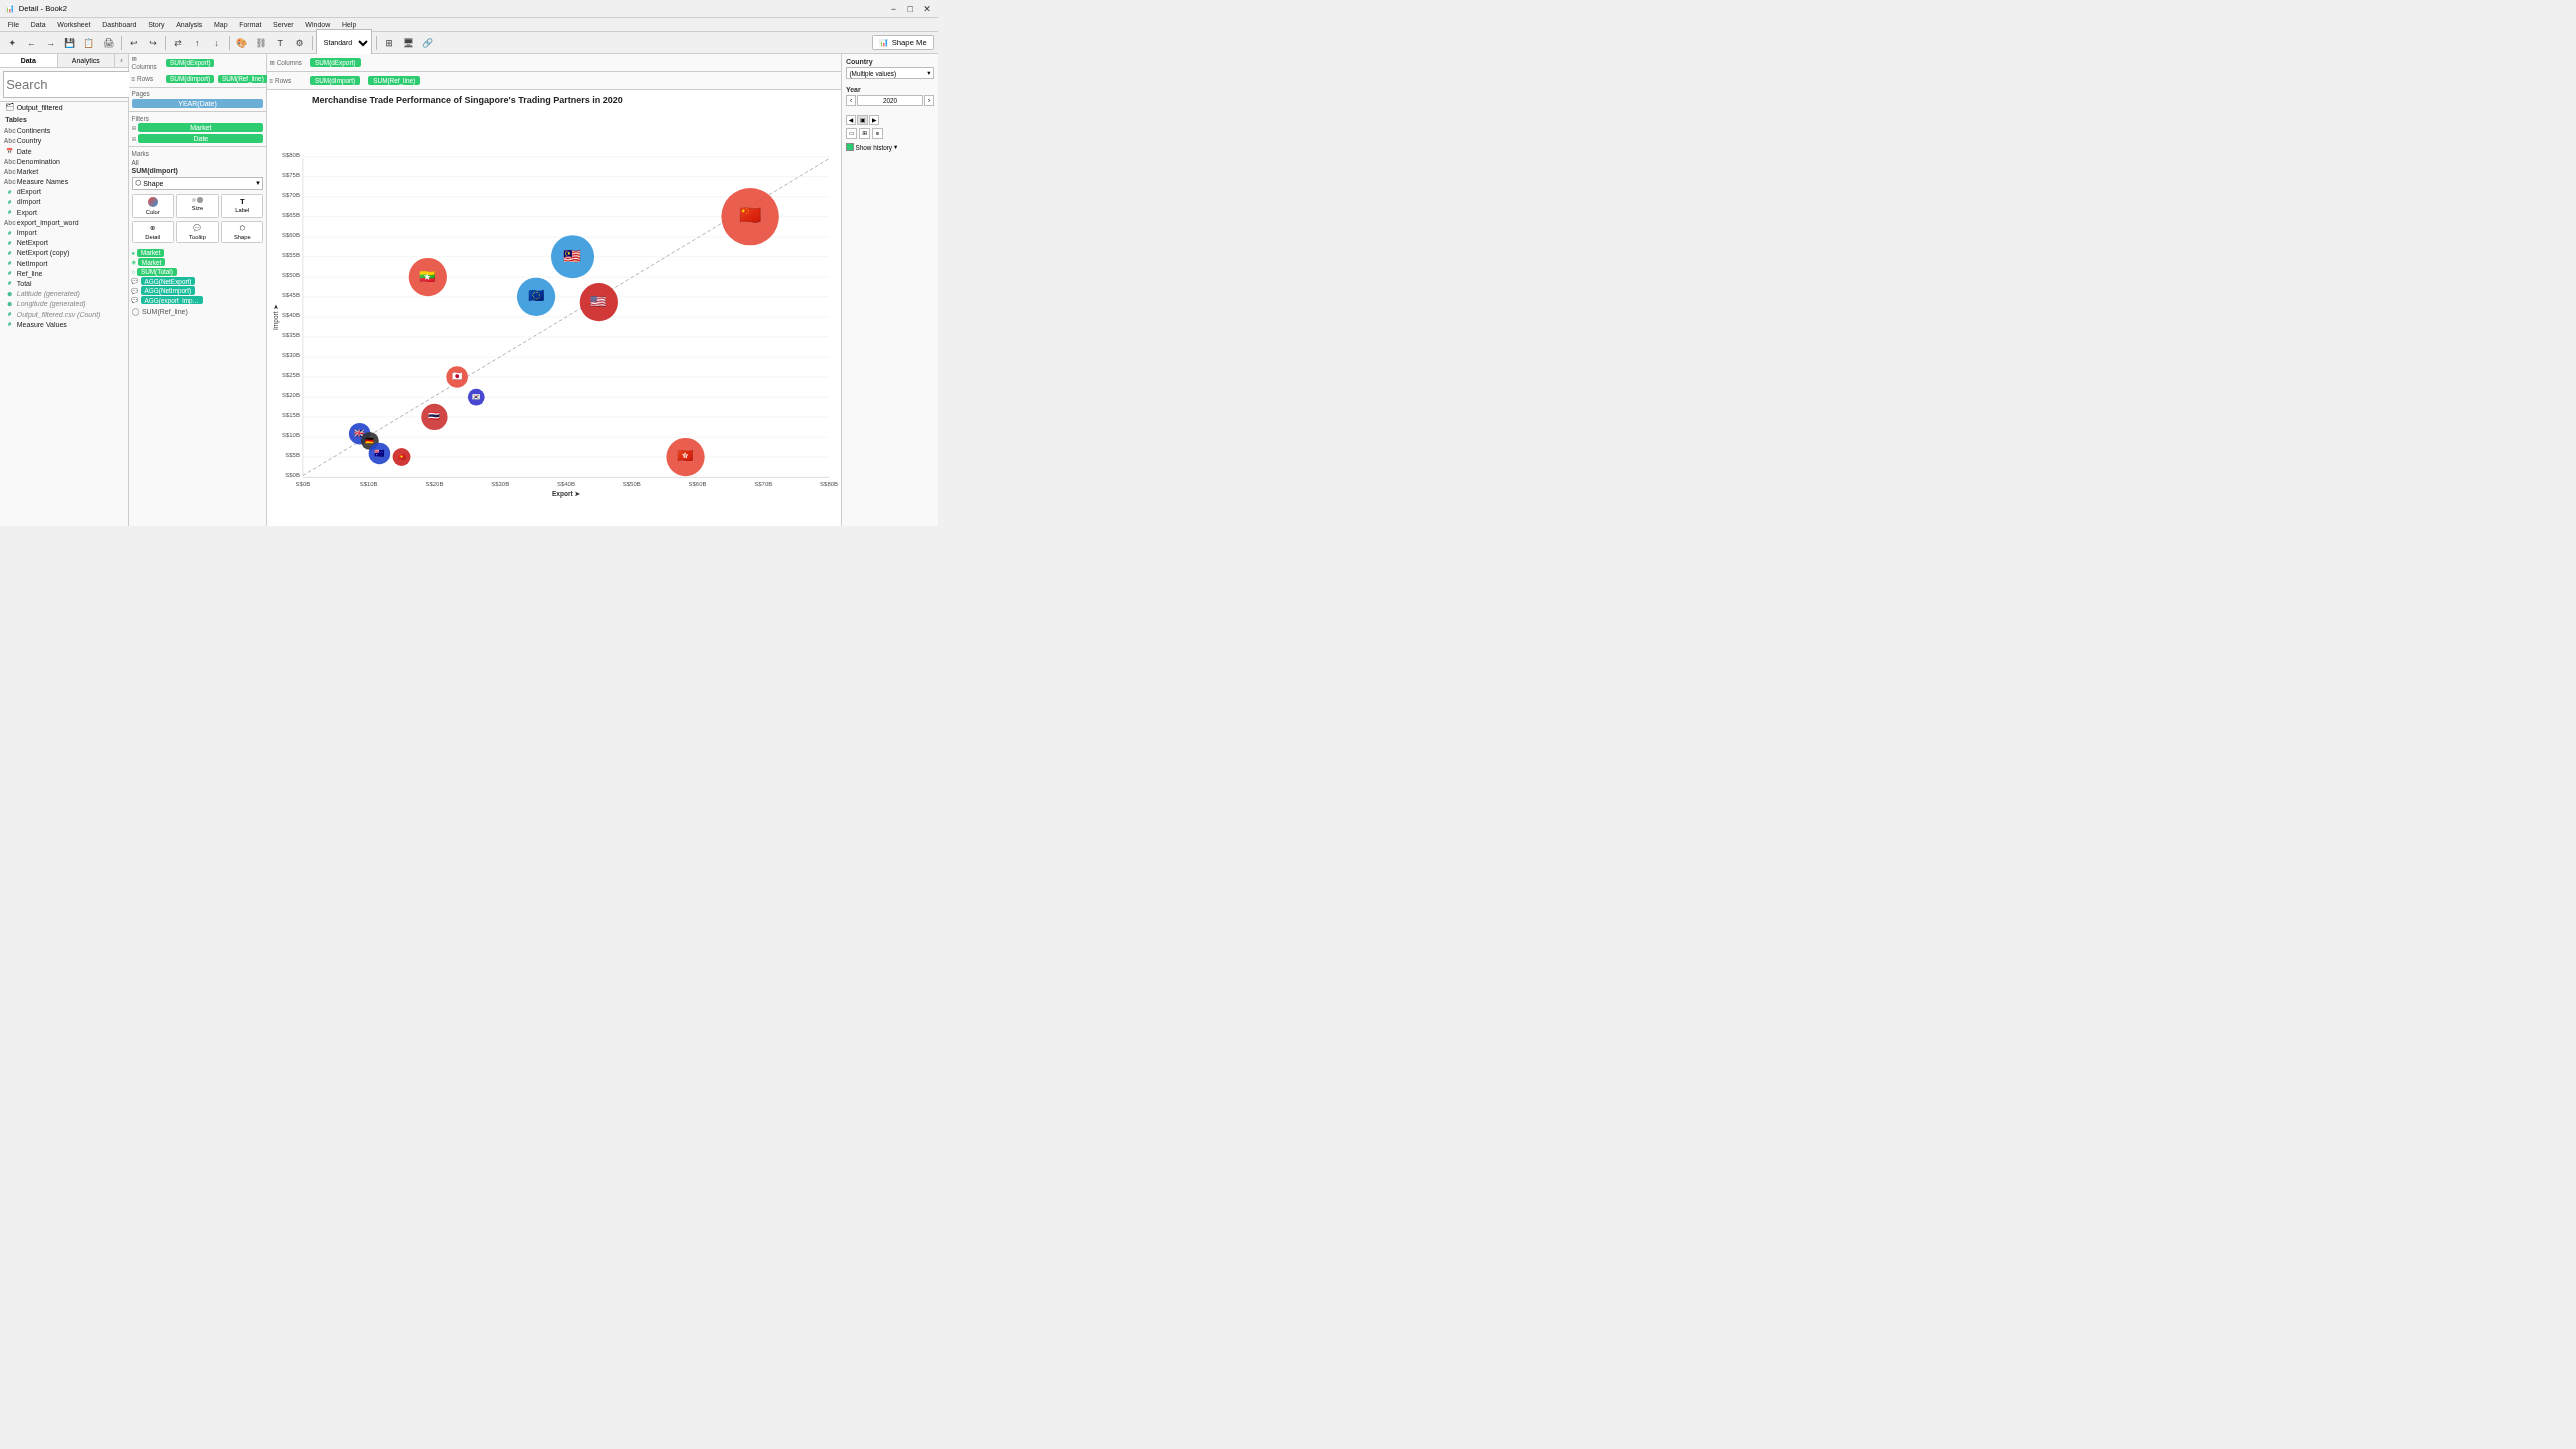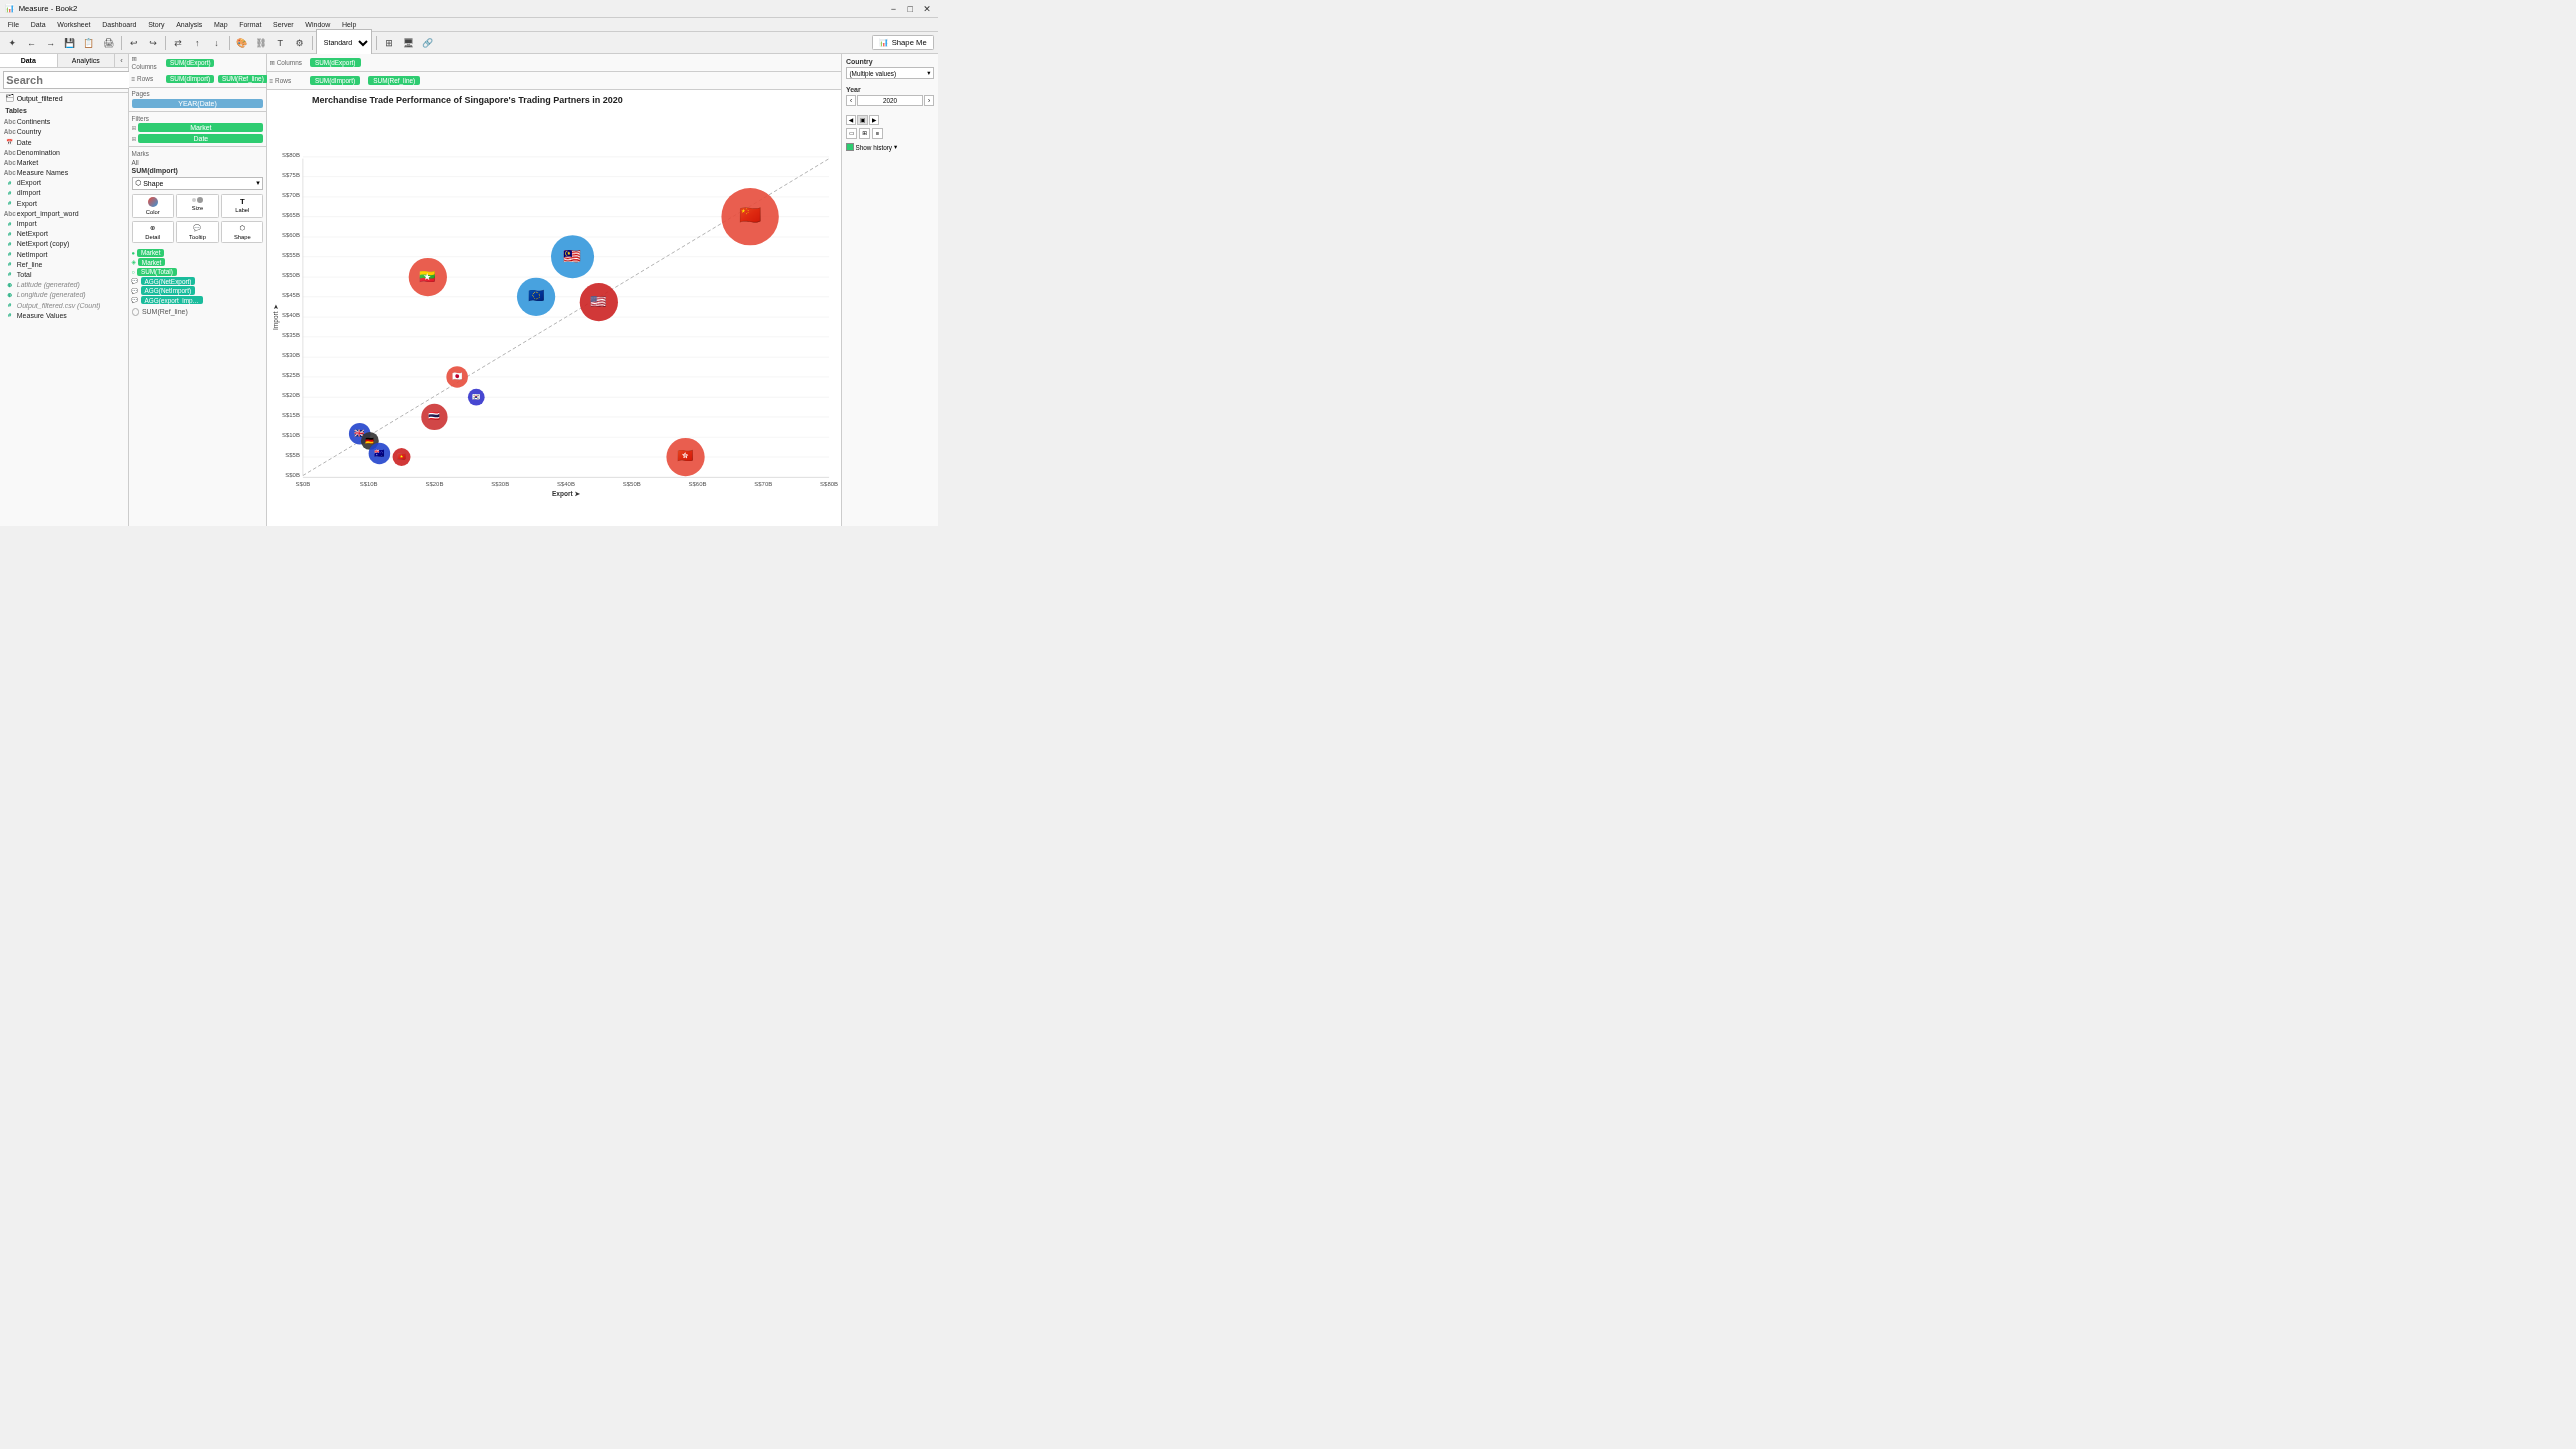--- a/index.html
+++ b/index.html
@@ -25,21 +25,21 @@
     
     .main { display: flex; height: calc(526px - 54px); }
 
     
     .left-panel { width: 129px; background: #f9f9f9; border-right: 0.6px solid #ccc; display: flex; flex-direction: column; flex-shrink: 0; }
     .panel-tabs { display: flex; border-bottom: 0.6px solid #ccc; }
     .panel-tab { flex: 1; text-align: center; padding: 3.2px 0; font-size: 7px; cursor: pointer; background: #f0f0f0; border-right: 0.6px solid #ccc; }
     .panel-tab.active { background: white; font-weight: bold; }
     .panel-tab-arrow { width: 13px; display: flex; align-items: center; justify-content: center; cursor: pointer; font-size: 7.7px; color: #555; background: #f0f0f0; }
     .search-box { display: flex; align-items: center; padding: 2.6px 2.6px; border-bottom: 0.6px solid #ccc; gap: 1.3px; }
-    .search-input { flex: 1; border: 0.6px solid #bbb; padding: 1.3px 2.6px; font-size: 11px; height: 18px; font-weight: bold; }
+    .search-input { flex: 1; border: 0.6px solid #bbb; padding: 1.3px 2.6px; font-size: 13px; height: 27px; }
     .search-icon-btn { width: 11.6px; height: 11.6px; display: flex; align-items: center; justify-content: center; cursor: pointer; }
     .section-label { font-weight: bold; padding: 2.6px 5.2px; font-size: 7px; color: #333; }
     .field-item { display: flex; align-items: center; gap: 2.6px; padding: 0.6px 5.2px; cursor: pointer; font-size: 7px; color: #222; }
     .field-icon { width: 9px; height: 9px; display: flex; align-items: center; justify-content: center; font-size: 5.8px; font-weight: bold; color: #1a6; }
     .field-icon.abc { color: #888; font-size: 6.4px; }
     .field-icon.hash { color: #1a7; }
 
     
     .chart-area { flex: 1; background: white; position: relative; overflow: hidden; display: flex; flex-direction: column; }
 
@@ -51,21 +51,21 @@
     .output-filtered { display: flex; align-items: center; gap: 2.6px; padding: 1.9px 5.2px; font-size: 7px; cursor: pointer; }
 
     .left-panel-body { flex: 1; overflow-y: auto; }
   </style>
 </head>
 <body>
 
 <div class="titlebar">
   <div class="titlebar-left">
     <span>📊</span>
-    <span>Measure - Book2</span>
+    <span>Detail - Book2</span>
   </div>
   <div class="titlebar-right">
     <div class="titlebar-btn">−</div>
     <div class="titlebar-btn">□</div>
     <div class="titlebar-btn">✕</div>
   </div>
 </div>
 
 <div class="menubar">
   <span class="menubar-item">File</span>

